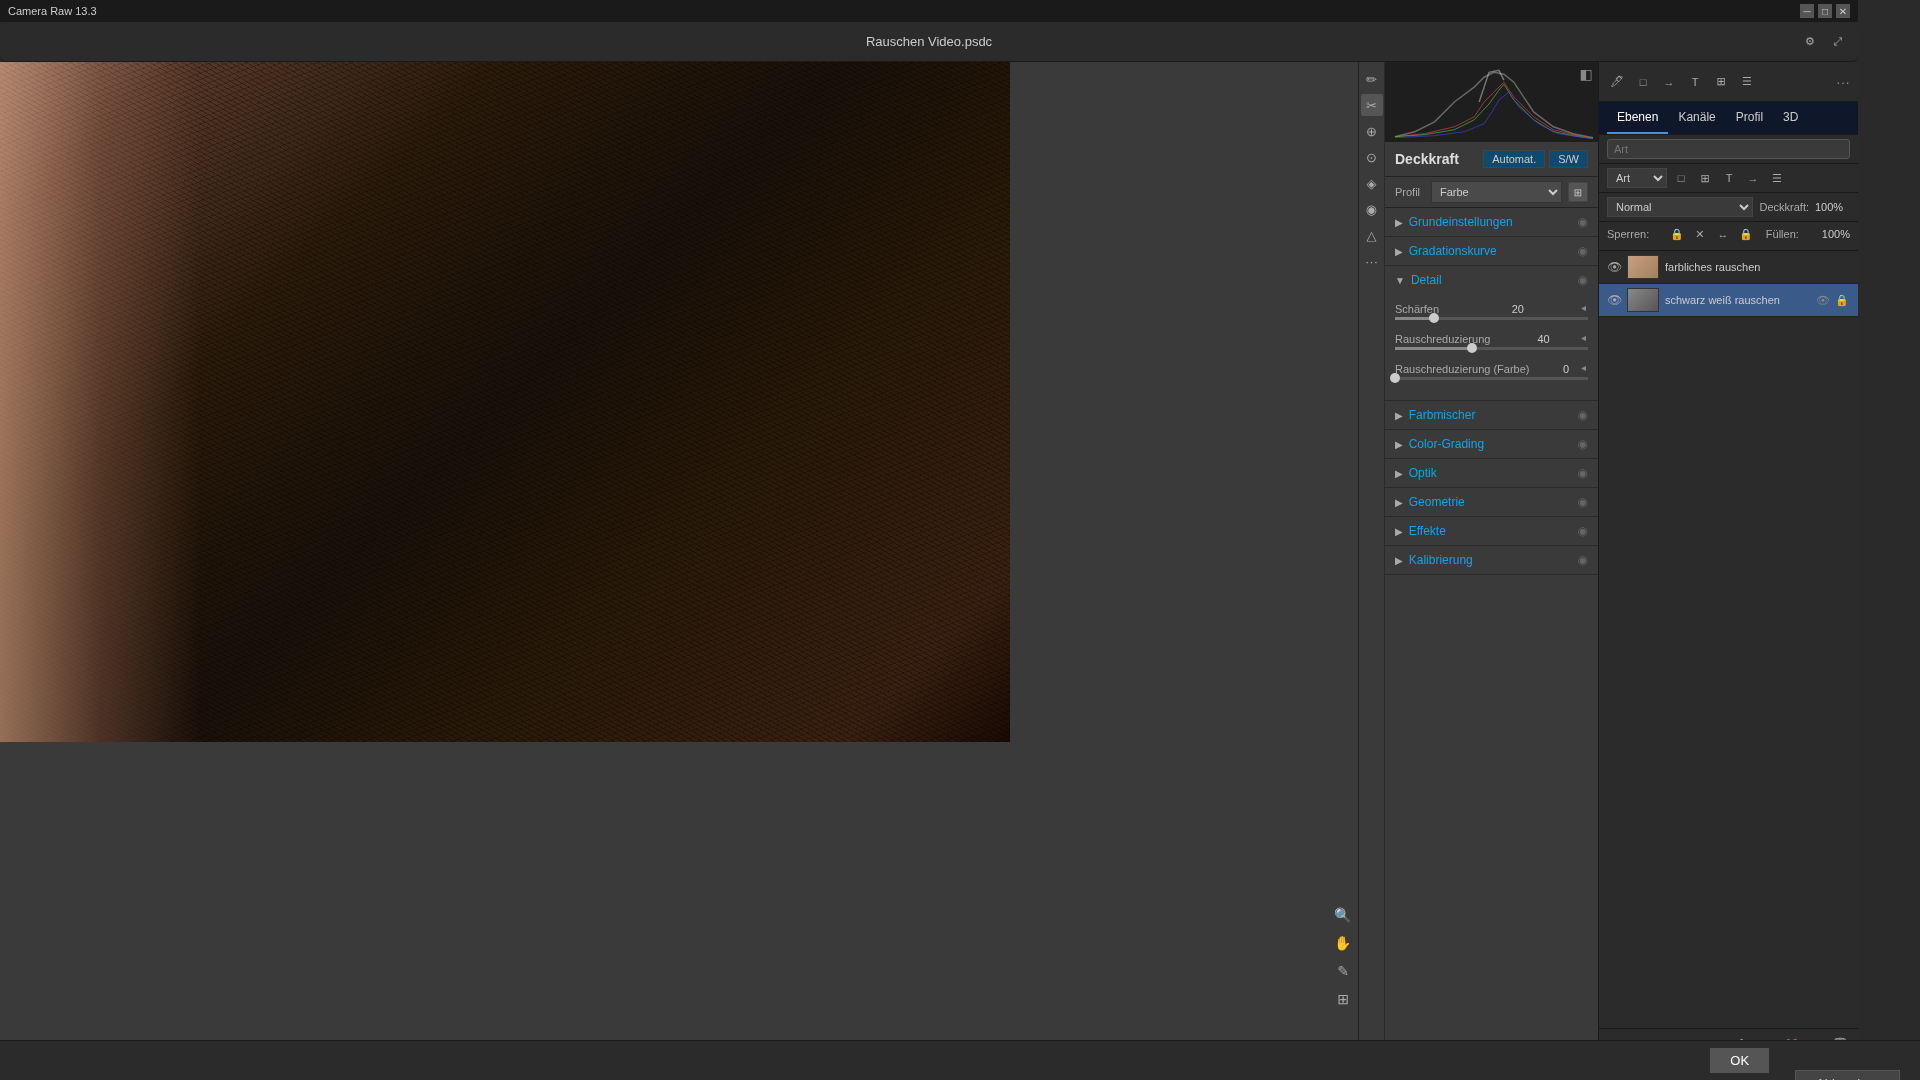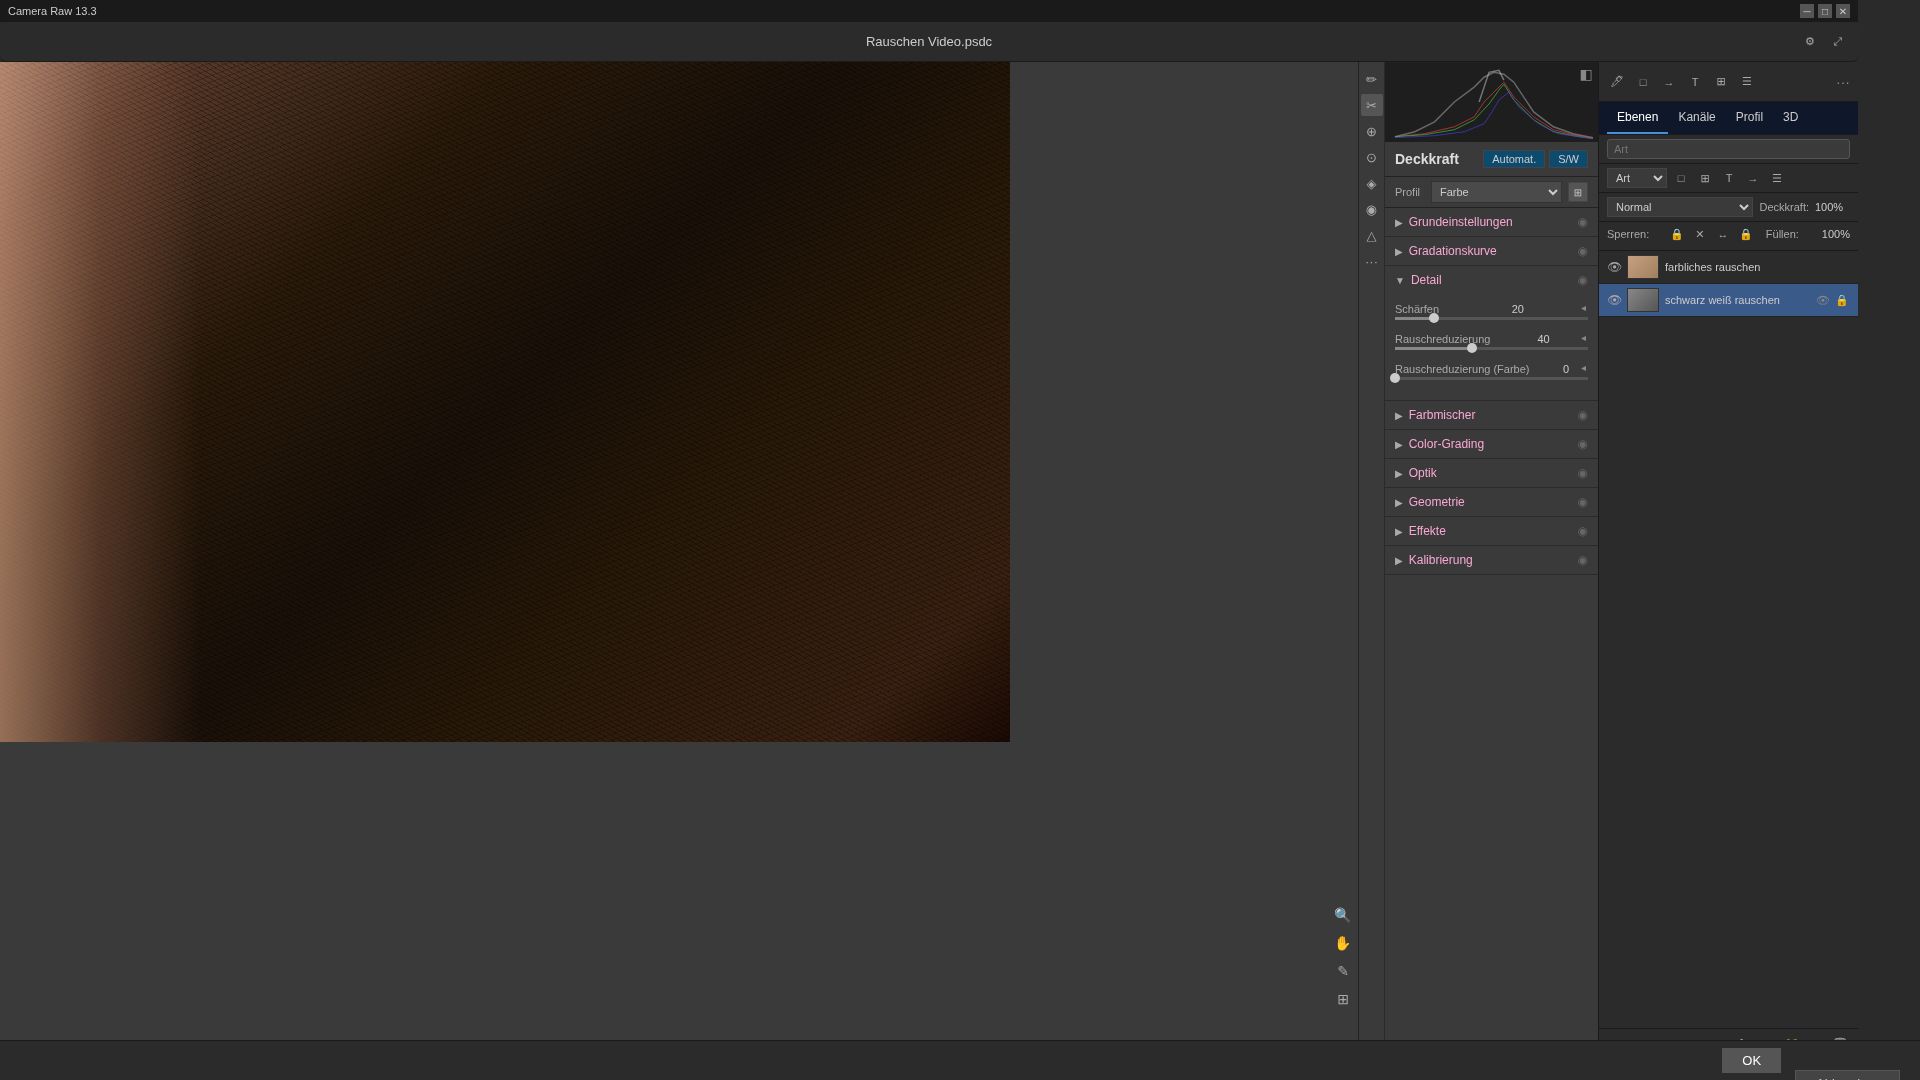--- a/index.html
+++ b/index.html
@@ -231,21 +231,21 @@
       display: flex;
       align-items: center;
       gap: 6px;
     }
     .section-chevron {
       color: #aaa;
       font-size: 10px;
     }
     .section-title {
       font-size: 12px;
-      color: #f9a8d4;
+      color: #0ea5e9;
     }
     .section-eye {
       color: #666;
       font-size: 12px;
     }
 
     
     #detail-section {
       border-bottom: 1px solid #2a2a2a;
     }
@@ -345,21 +345,21 @@
     }
 
     
     #bottom-bar {
       height: 40px;
       background: #2b2b2b;
       display: flex;
       align-items: center;
       justify-content: flex-end;
       padding: 0 20px;
-      gap: 14px;
+      gap: 26px;
       border-top: 1px solid #1a1a1a;
       position: absolute;
       bottom: 0;
       left: 0;
       right: 0;
     }
     .action-btn {
       padding: 5px 20px;
       font-size: 13px;
       cursor: pointer;

